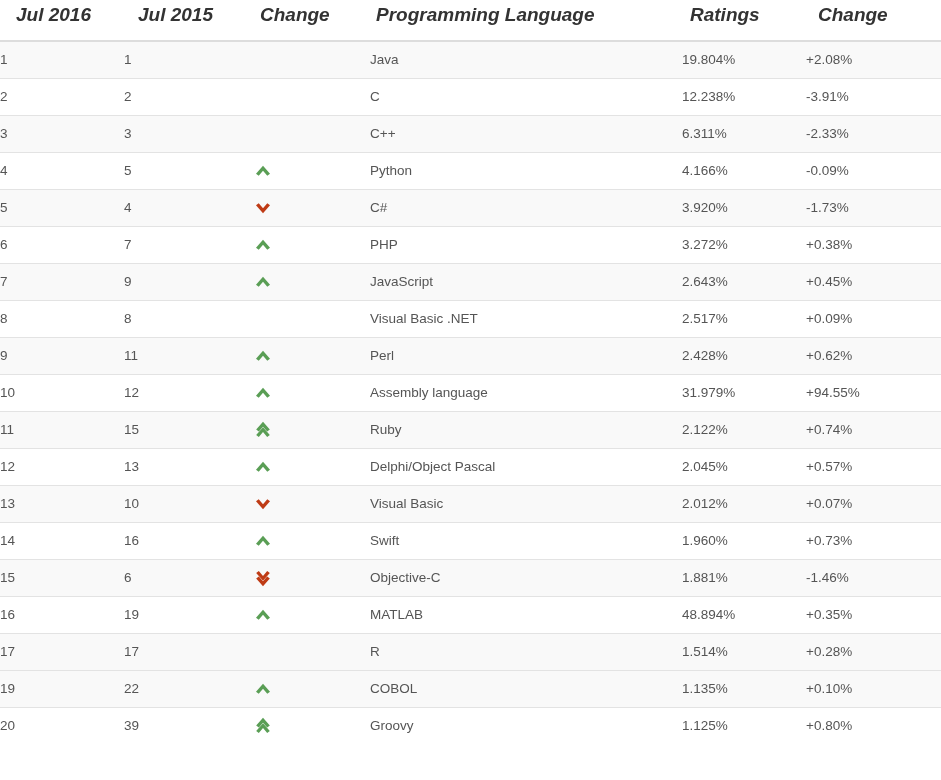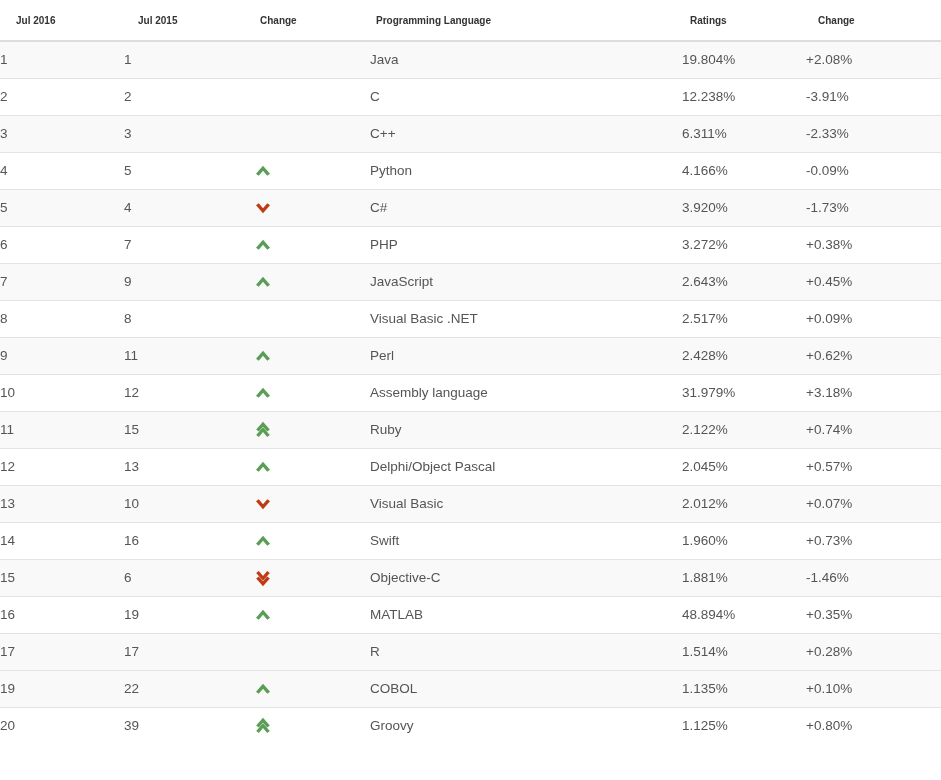--- a/index.html
+++ b/index.html
@@ -23,29 +23,30 @@
   
   .col-rank-current { width: 124px; }
   .col-rank-prev    { width: 126px; }
   .col-change-arrow { width: 120px; }
   .col-language     { width: 312px; }
   .col-ratings      { width: 124px; }
   .col-change-pct   { width: 135px; }
 
   
   .tiobe-table thead th {
-    font-size: 10px;
+    font-size: 19px;
     font-weight: bold;
     color: #333333;
     text-align: left;
     padding: 0 0 14px 0;
     vertical-align: bottom;
     height: 26px;
     border-bottom: 2px solid #dddddd;
     background: #ffffff;
+    font-style: italic;
   }
   .tiobe-table thead th.pad-left   { padding-left: 16px; }
   .tiobe-table thead th.pad-left2  { padding-left: 14px; }
   .tiobe-table thead th.pad-left3  { padding-left: 10px; }
   .tiobe-table thead th.pad-left4  { padding-left: 6px; }
   .tiobe-table thead th.pad-left5  { padding-left: 8px; margin-left: 48px; }
   .tiobe-table thead th.pad-left6  { padding-left: 12px; }
 
   
   .tiobe-table tbody tr {
@@ -199,21 +200,21 @@
         <td class="cell-change-pct">+0.62%</td>
       </tr>
       <tr>
         <td class="cell-rank-current">10</td>
         <td class="cell-rank-prev">12</td>
         <td class="cell-change-arrow"><span class="chev-wrap"><svg class="chev-up" width="18" height="14" viewBox="0 2 18 15" xmlns="http://www.w3.org/2000/svg">
               <path d="M9 4 L16.5 12.5 L13.6 14.6 L9 9.3 L4.4 14.6 L1.5 12.5 Z"></path>
             </svg></span></td>
         <td class="cell-language">Assembly language</td>
         <td class="cell-ratings">31.979%</td>
-        <td class="cell-change-pct">+3.18%</td>
+        <td class="cell-change-pct">+94.55%</td>
       </tr>
       <tr class="stripe">
         <td class="cell-rank-current">11</td>
         <td class="cell-rank-prev">15</td>
         <td class="cell-change-arrow"><span class="chev-wrap"><svg class="chev-up" width="18" height="20" viewBox="0 -1 18 22" xmlns="http://www.w3.org/2000/svg">
               <g transform="translate(0,-3)">
                 <path d="M9 4 L16.5 12.5 L13.6 14.6 L9 9.3 L4.4 14.6 L1.5 12.5 Z"></path>
               </g>
               <g transform="translate(0,3)">
                 <path d="M9 4 L16.5 12.5 L13.6 14.6 L9 9.3 L4.4 14.6 L1.5 12.5 Z"></path>

